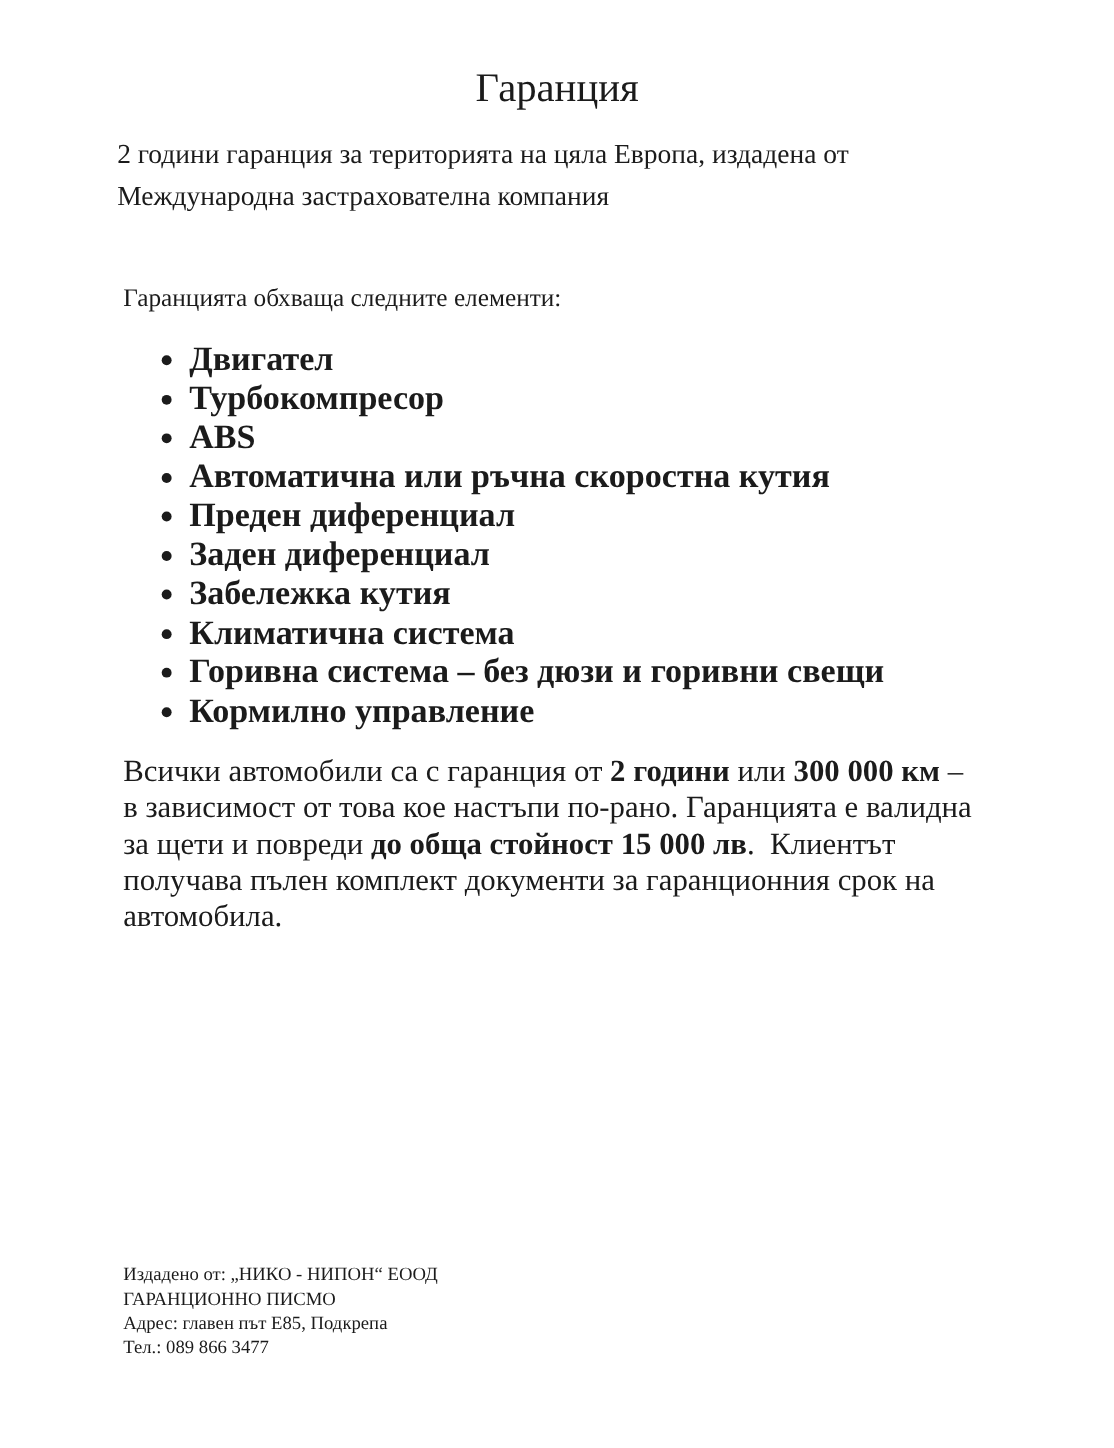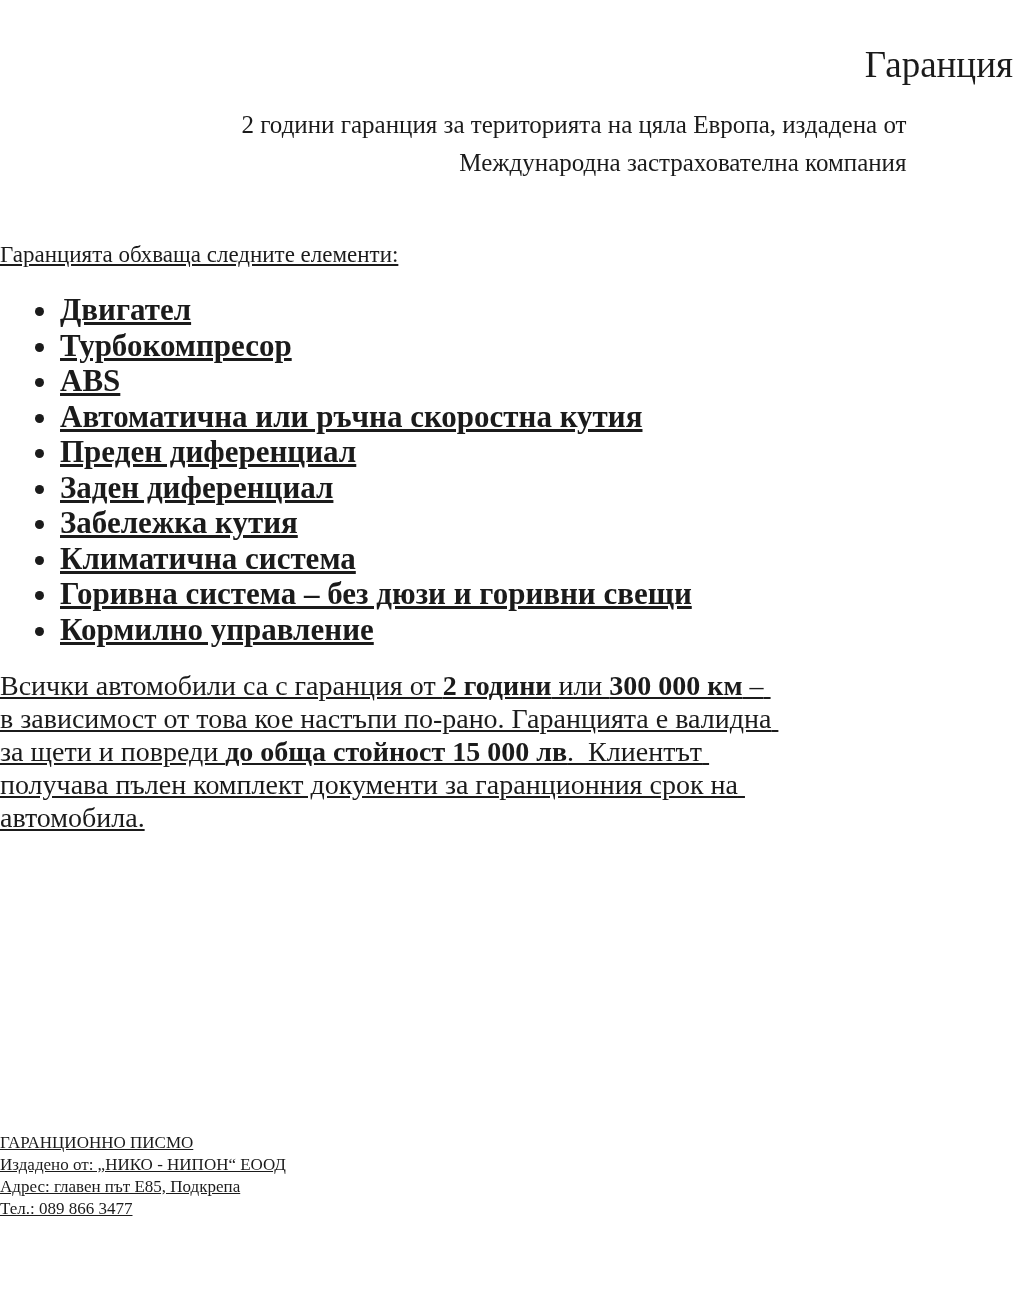--- a/index.html
+++ b/index.html
@@ -12,37 +12,37 @@
     width: 1013px;
     height: 1316px;
     box-sizing: border-box;
     padding-top: 42px;
     background: #ffffff;
     color: #1b1b1b;
     font-family: "Liberation Serif", serif;
     overflow: hidden;
   }
   h1.doc-title {
-    margin: 0;
+    margin: 16px;
     font-size: 37px;
     font-weight: 400;
     line-height: 46px;
-    text-align: right;
+    text-align: center;
   }
   p.doc-subtitle {
     margin: 18px auto 0 auto;
     max-width: 800px;
     font-size: 25px;
     font-weight: 400;
     line-height: 38px;
-    text-align: right;
+    text-align: left;
   }
   .content {
     width: 772px;
-    text-decoration: underline;
+    margin-left: 112px;
   }
   p.intro {
     margin: 58px 0 0 0;
     font-size: 23px;
     line-height: 30px;
   }
   ul.coverage {
     margin: 22px 0 0 0;
     padding: 0 0 0 60px;
     list-style: disc outside;
@@ -98,20 +98,20 @@
         <li>Забележка кутия</li>
         <li>Климатична система</li>
         <li>Горивна система – без дюзи и горивни свещи</li>
         <li>Кормилно управление</li>
       </ul>
 
 
     <p class="note-body"><span class="seg">Всички автомобили са с гаранция от </span><span class="seg bold">2 години</span><span class="seg"> или </span><span class="seg bold">300 000 км</span><span class="seg"> – в зависимост от това кое настъпи по-рано. Гаранцията е валидна за щети и повреди </span><span class="seg bold">до обща стойност 15 000 лв</span><span class="seg">.  Клиентът получава пълен комплект документи за гаранционния срок на автомобила.</span></p>
 
     <div class="doc-footer">
+        <div class="footer-line">Издадено от: „НИКО - НИПОН“ ЕООД</div>
         <div class="footer-line">ГАРАНЦИОННО ПИСМО</div>
-        <div class="footer-line">Издадено от: „НИКО - НИПОН“ ЕООД</div>
         <div class="footer-line">Адрес: главен път Е85, Подкрепа</div>
         <div class="footer-line">Тел.: 089 866 3477</div>
       </div>
 
   </div>
 </div>
 
 </body></html>

